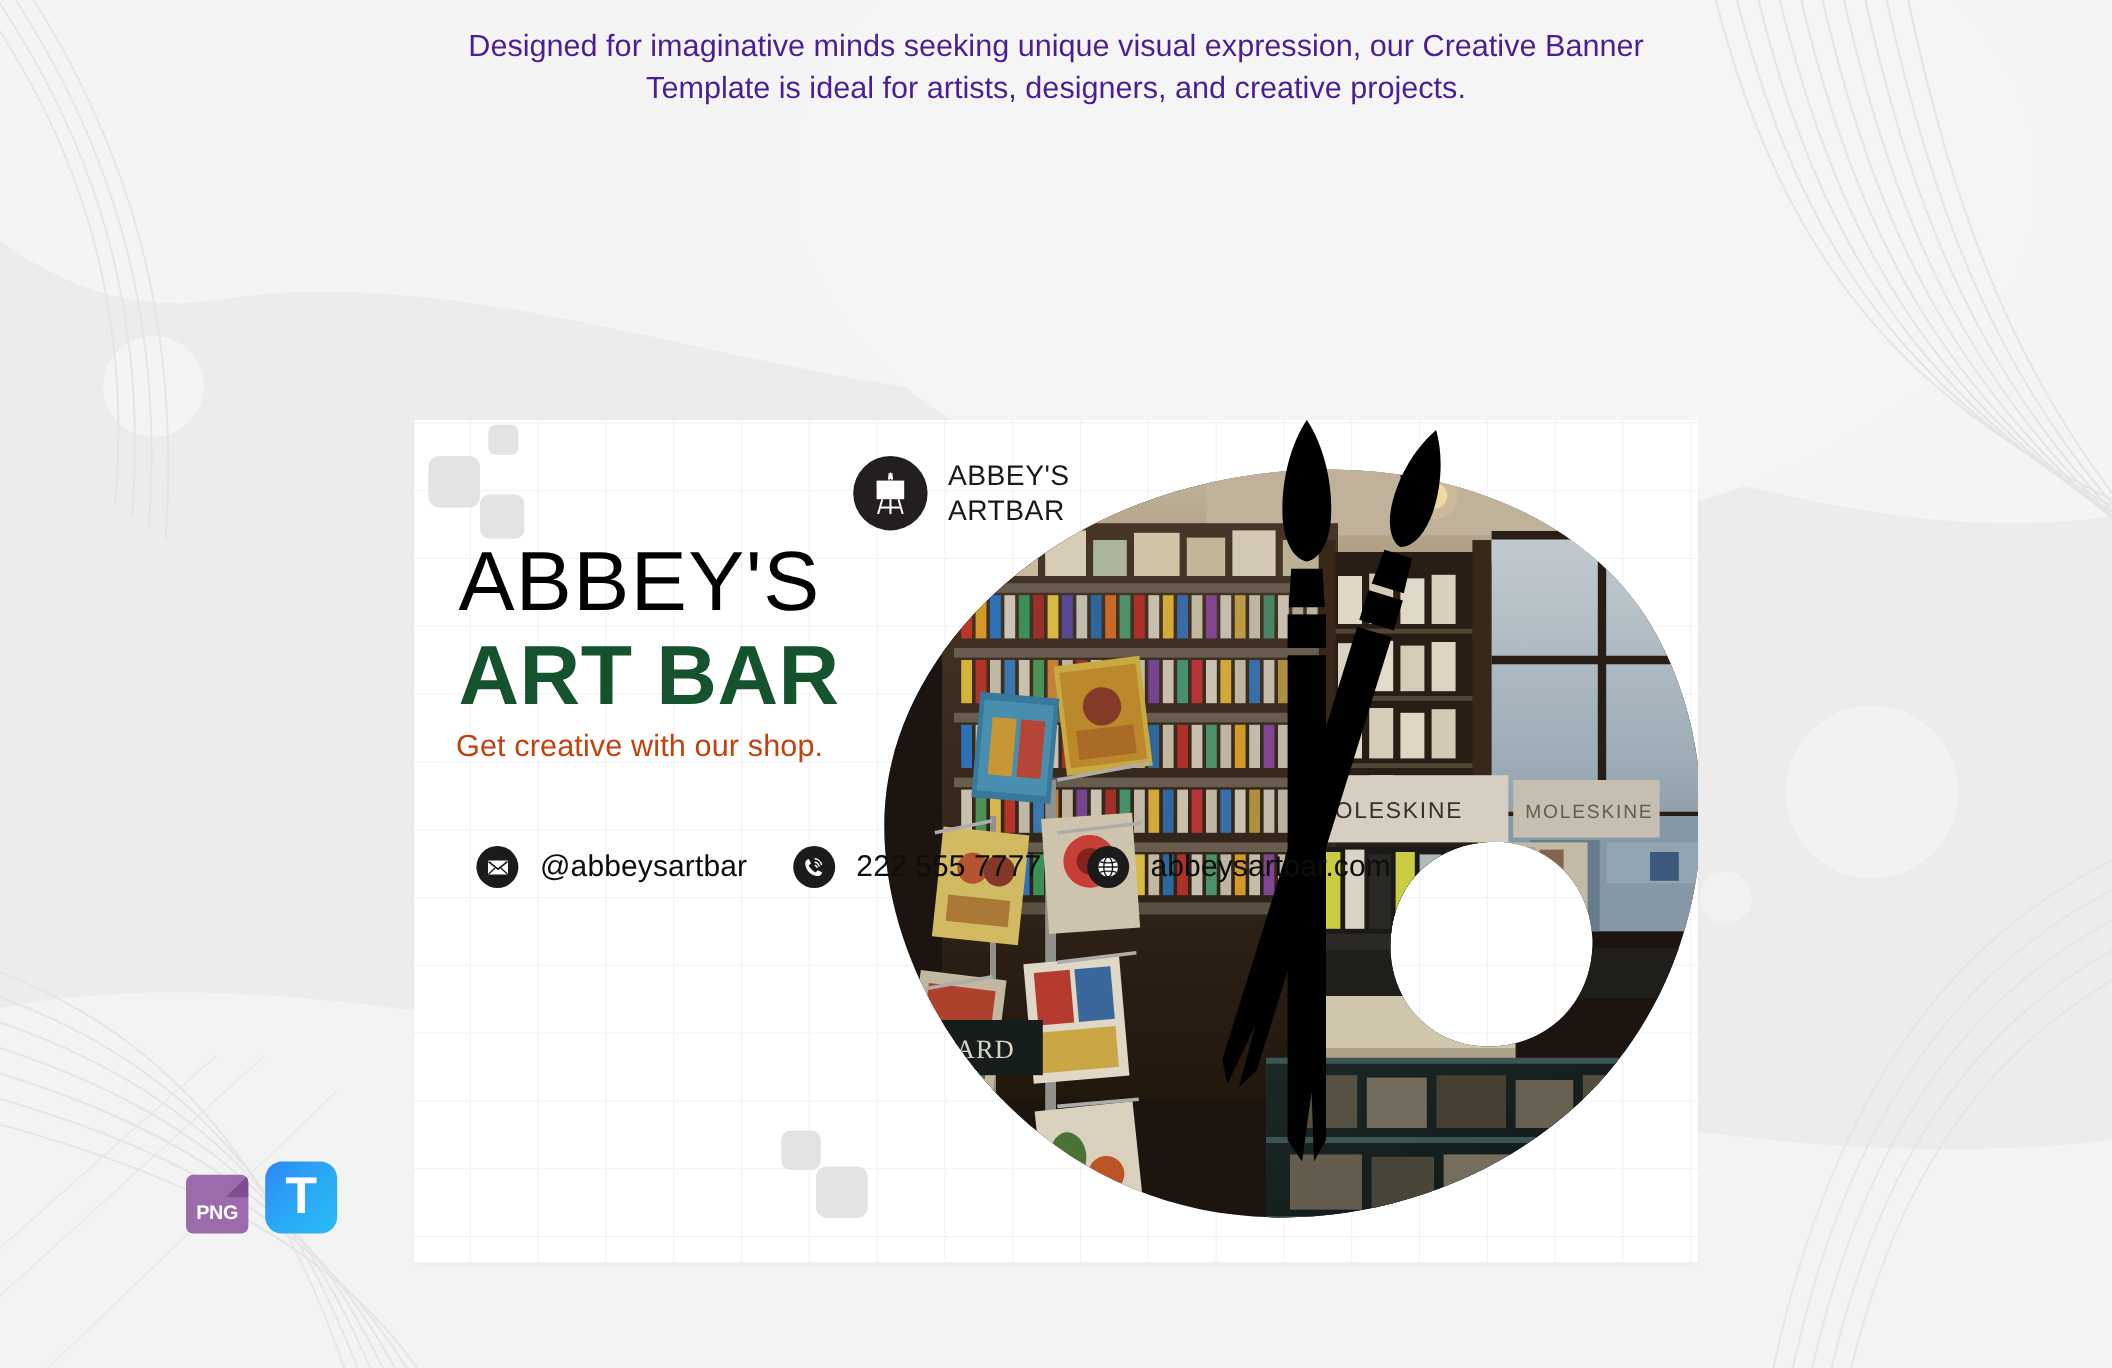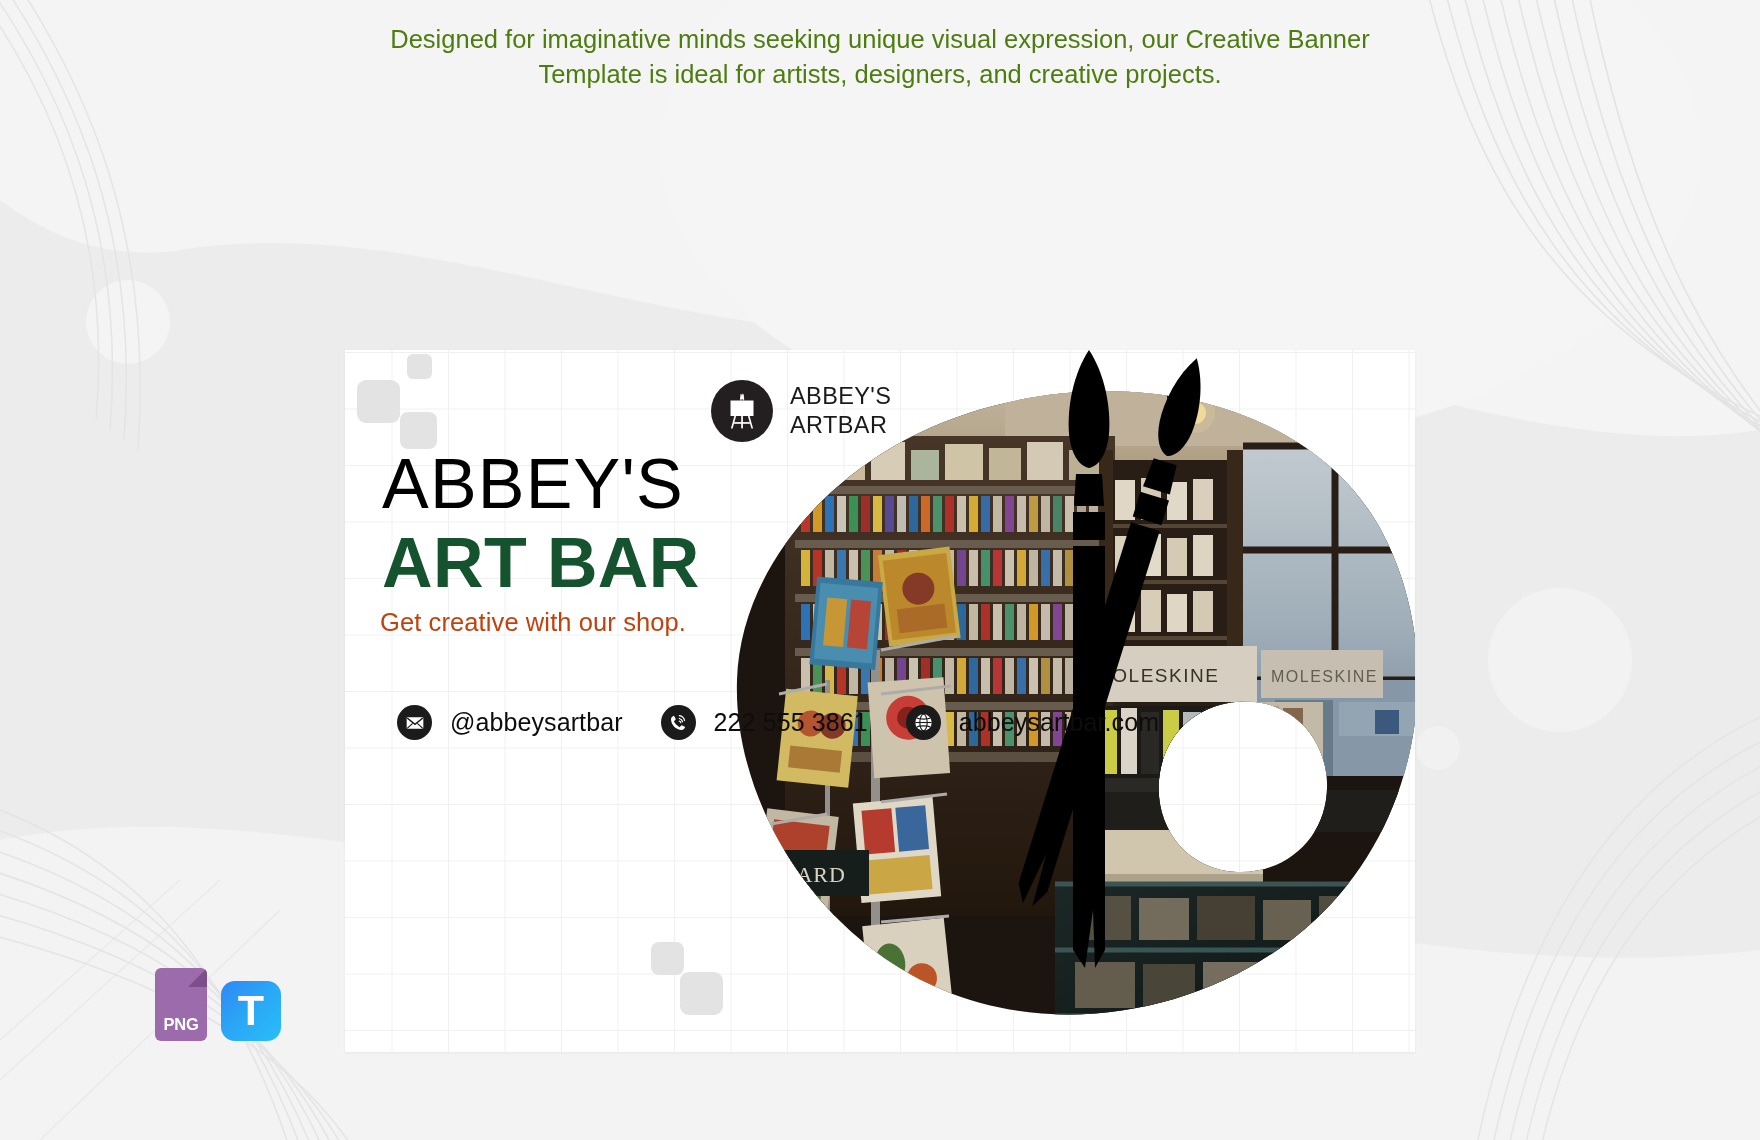--- a/index.html
+++ b/index.html
@@ -26,21 +26,21 @@
     font-weight: 700;
     letter-spacing: -0.5px;
     color: #5a5a5a;
     line-height: 1.05;
   }
   #page-subtitle {
     margin: 22px auto 0;
     width: 1070px;
     font-size: 25.5px;
     line-height: 1.38;
-    color: #4d7c0f;
+    color: #4c1d95;
     font-weight: 400;
   }
 
   
   #banner-card {
     position: absolute;
     left: 345px; top: 350px;
     width: 1070px; height: 702px;
     background: #ffffff;
     z-index: 4;
@@ -122,21 +122,21 @@
     overflow: hidden;
   }
   #palette-art svg { display: block; }
 
   
   #file-badges {
     position: absolute; left: 155px; top: 968px;
     display: flex; align-items: flex-end; gap: 14px; z-index: 8;
   }
   #png-badge {
-    position: relative; width: 52px; height: 73px;
+    position: relative; width: 52px; height: 49px;
     background: #9c6bab; border-radius: 6px;
     display: flex; align-items: flex-end; justify-content: center;
     padding-bottom: 7px;
   }
   #png-badge::after {
     content: ""; position: absolute; right: 0; top: 0;
     border-width: 0 0 19px 19px;
     border-style: solid;
     border-color: transparent transparent #7c4f8c transparent;
     border-top-right-radius: 6px;
@@ -703,21 +703,21 @@
       <span class="contact-icon">
         <svg width="20" height="20" viewBox="0 0 24 24" xmlns="http://www.w3.org/2000/svg" aria-hidden="true">
           <path d="M7.2 3.4 C5.4 3.8 3.6 5.6 3.6 7.6 C3.6 14.4 9.6 20.4 16.4 20.4 C18.4 20.4 20.2 18.6 20.6 16.8 L16.4 14.6 L13.8 17 C11.6 15.8 8.2 12.4 7 10.2 L9.4 7.6 Z" fill="#ffffff"></path>
           <g fill="none" stroke="#ffffff" stroke-width="1.5" stroke-linecap="round">
             <path d="M13.6 3.2 C16.4 3.6 19.2 6 19.8 8.8"></path>
             <path d="M13.6 6.6 C15.4 7 17 8.6 17.4 10.4"></path>
             <path d="M13.6 9.8 C14.4 10 15.2 10.8 15.4 11.6"></path>
           </g>
         </svg>
       </span>
-      <span class="contact-text">222 555 3861</span>
+      <span class="contact-text">222 555 7777</span>
     </div>
 
     <div class="contact-row">
       <span class="contact-icon">
         <svg width="21" height="21" viewBox="0 0 24 24" xmlns="http://www.w3.org/2000/svg" aria-hidden="true">
           <circle cx="12" cy="12" r="9.4" fill="#ffffff"></circle>
           <g fill="none" stroke="#1b1b1b" stroke-width="1.3">
             <ellipse cx="12" cy="12" rx="4.2" ry="9.4"></ellipse>
             <line x1="2.6" y1="12" x2="21.4" y2="12"></line>
             <path d="M4.4 6.9 C7 8.5 17 8.5 19.6 6.9"></path>

